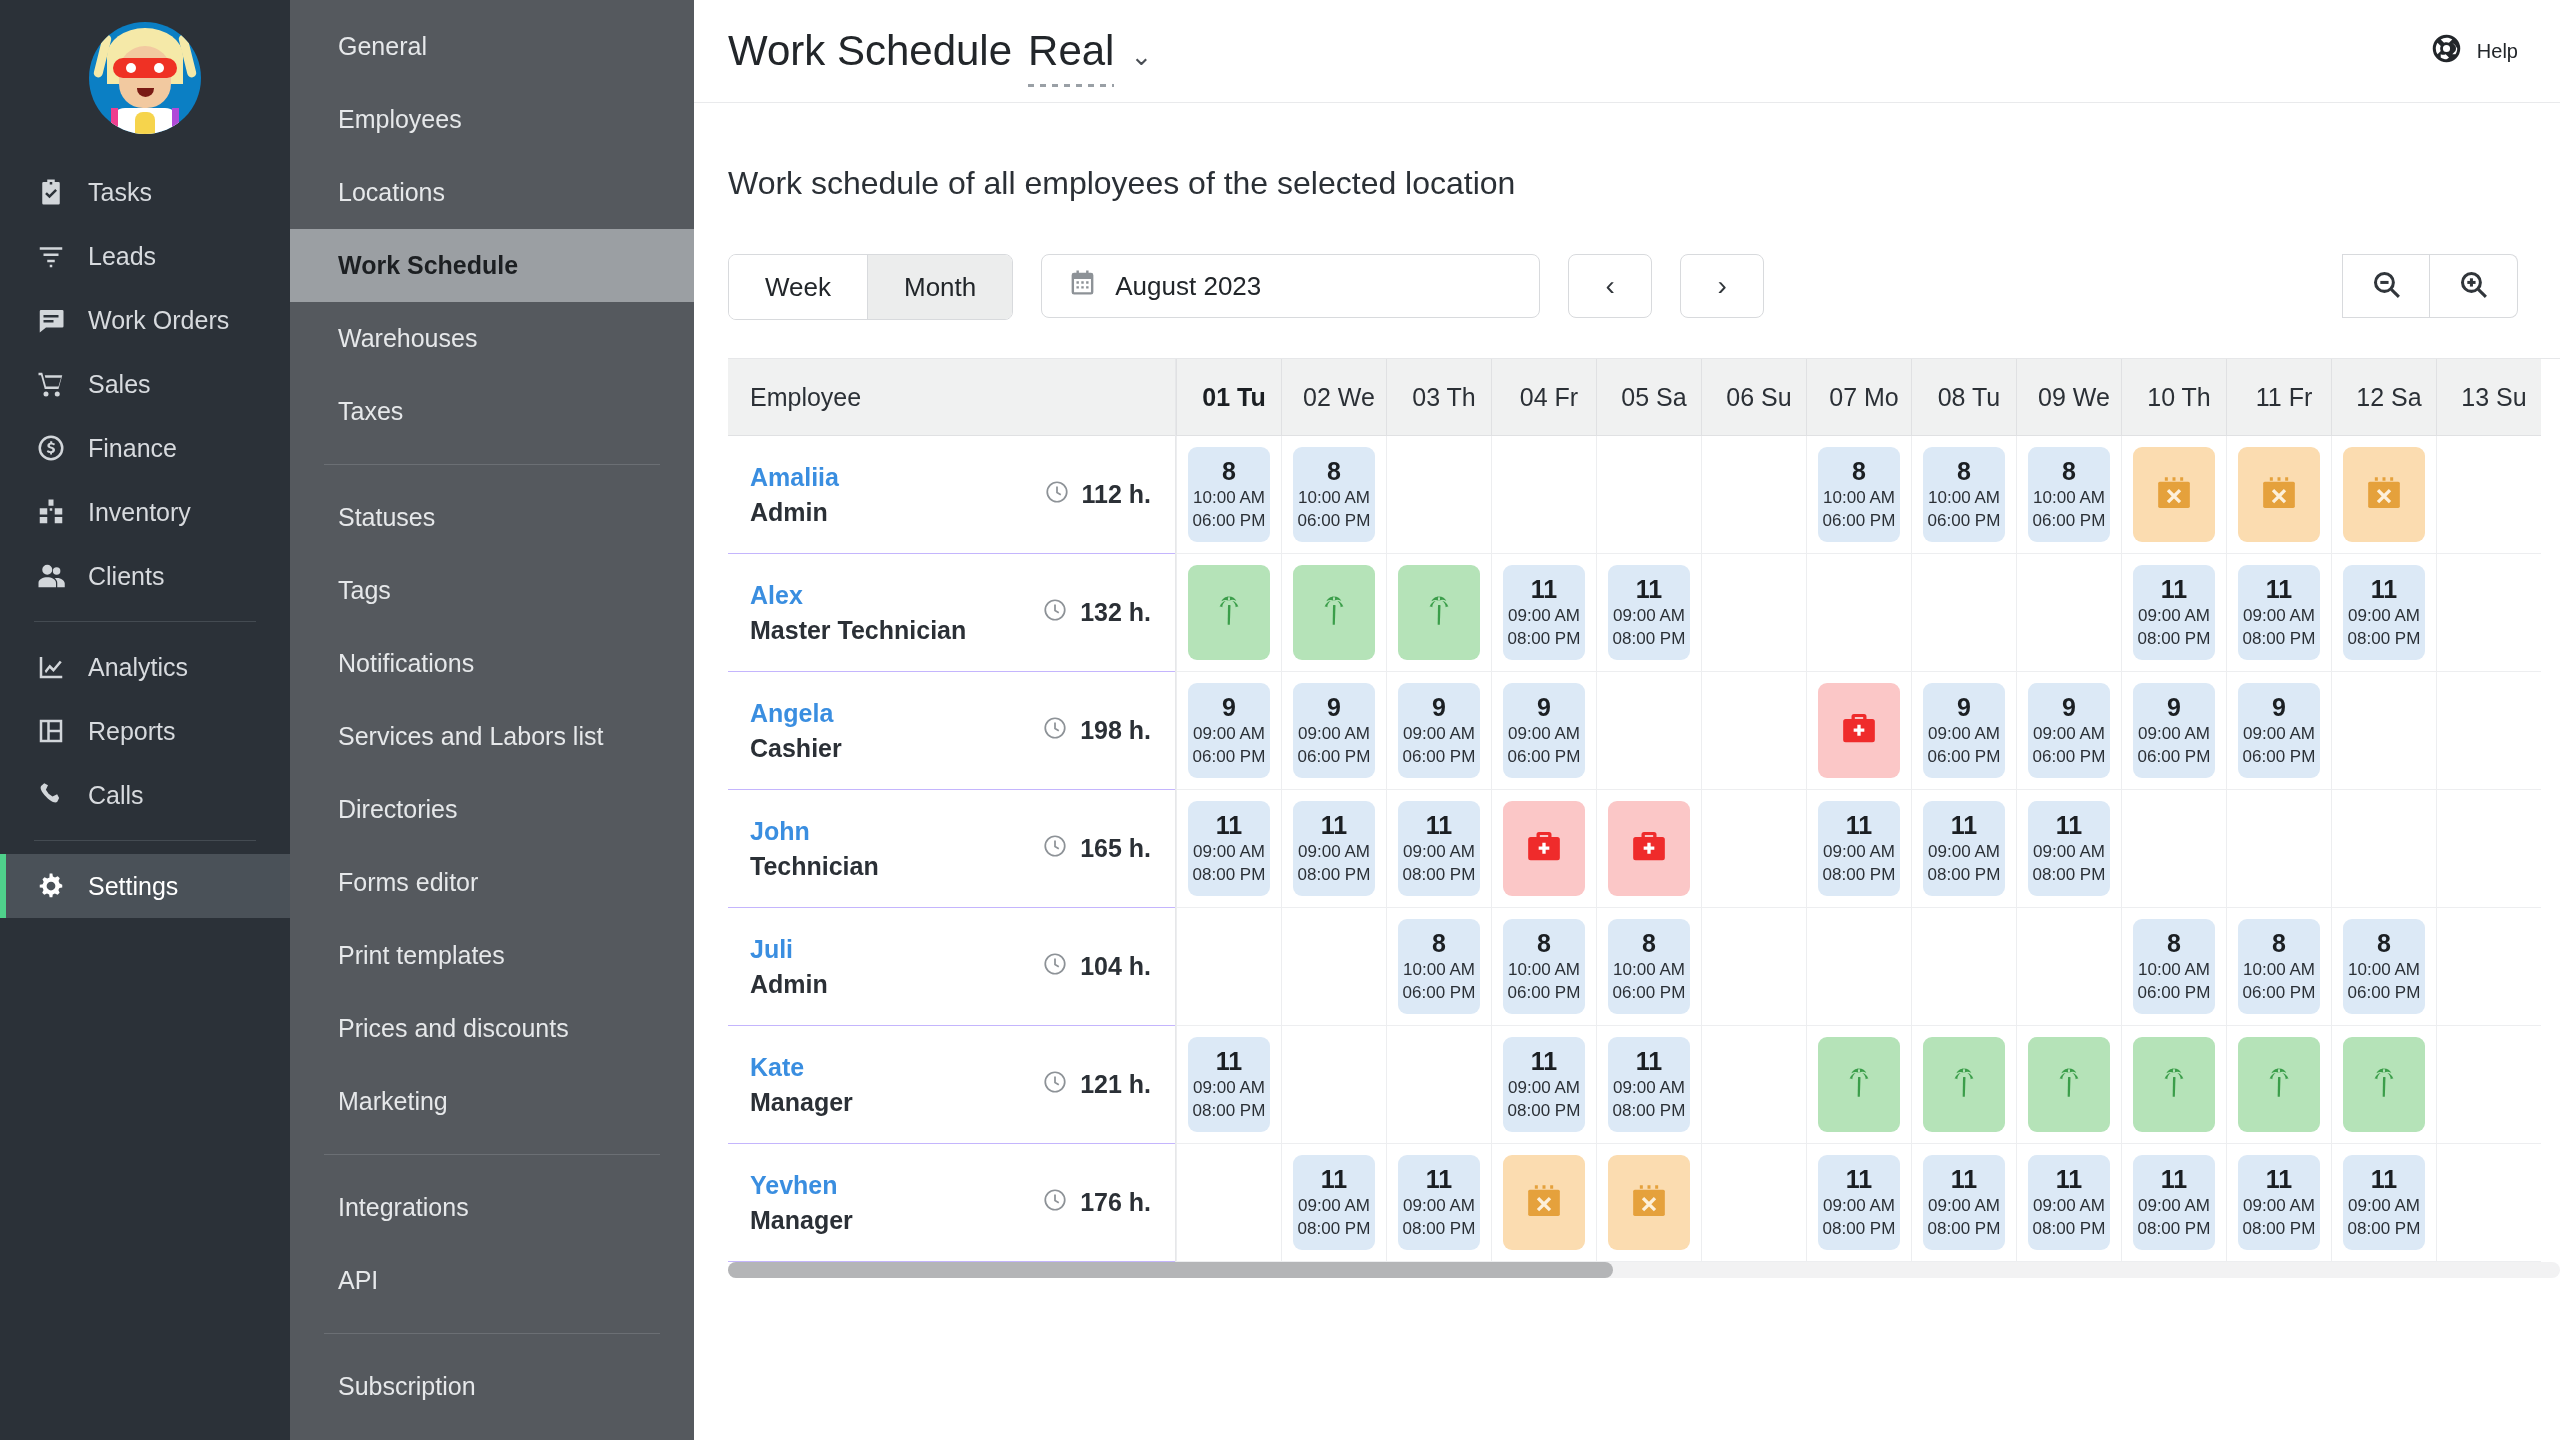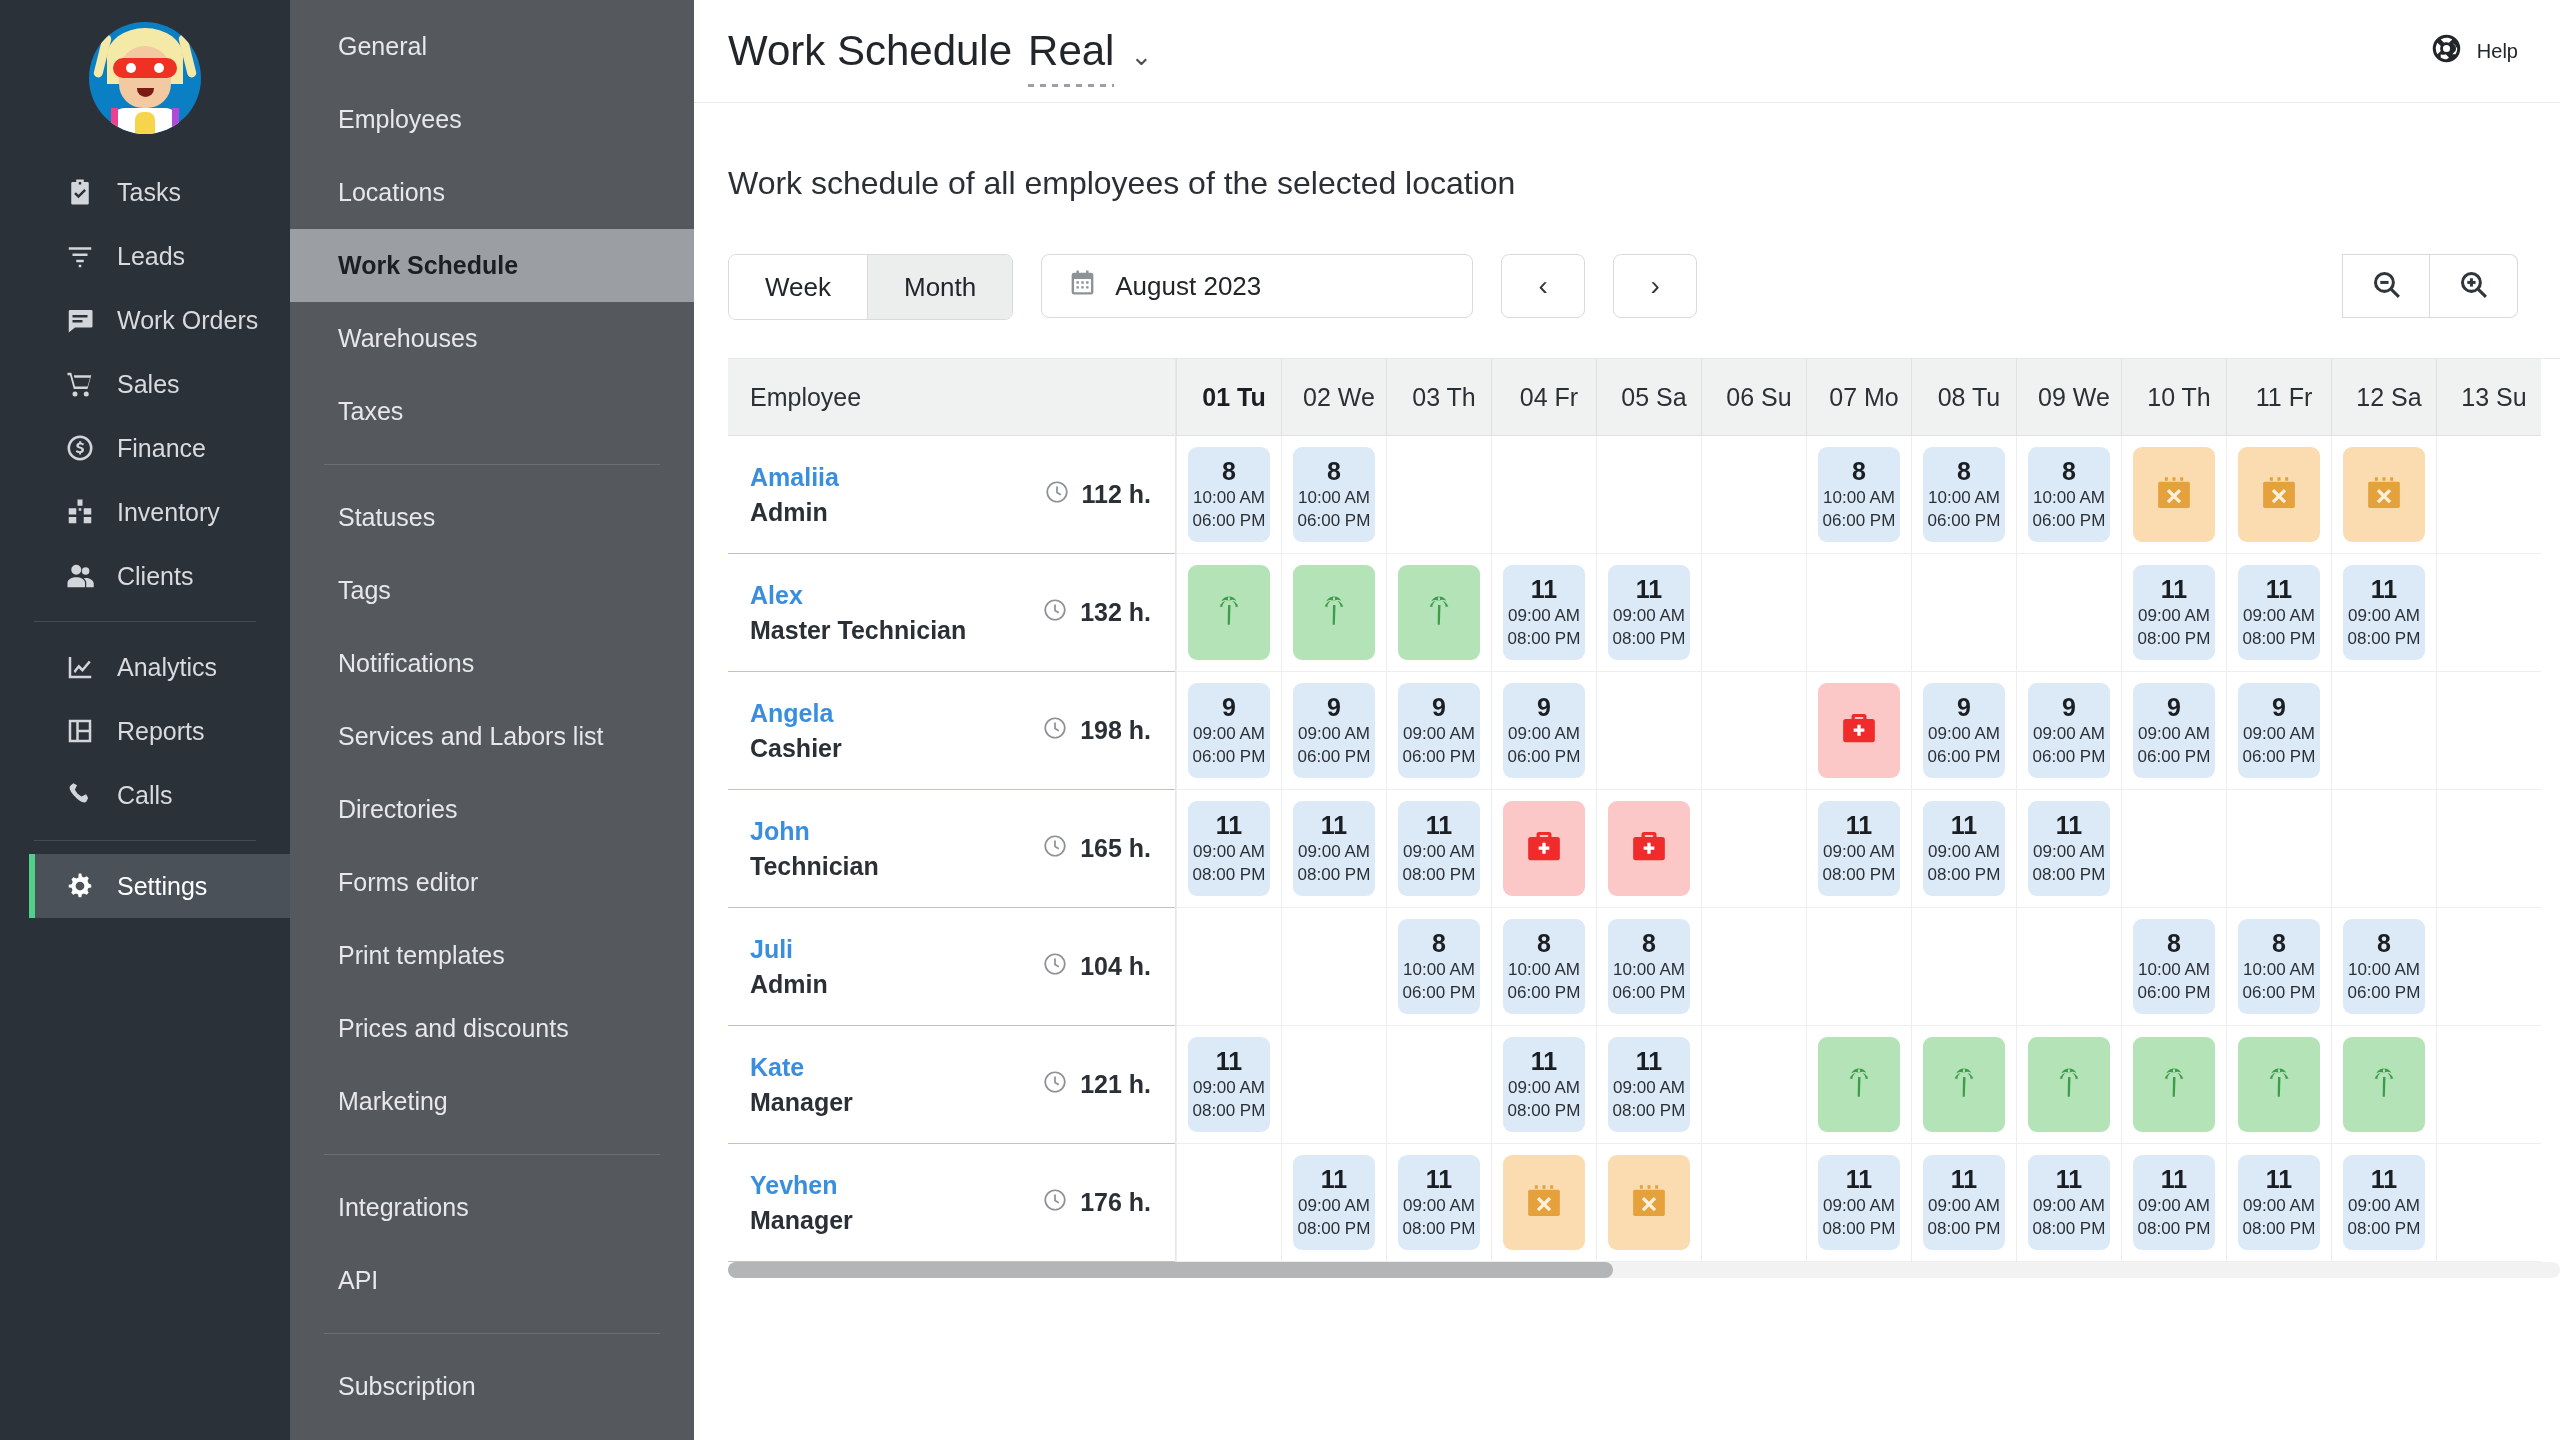--- a/index.html
+++ b/index.html
@@ -58,21 +58,21 @@
   }
   .logo .strapL, .logo .strapR {
     position: absolute; bottom: 0; width: 7px; height: 26px;
   }
   .logo .strapL { left: 22px; background: #ef3f8f; }
   .logo .strapR { right: 22px; background: #b04ad8; }
 
   .nav-item {
     display: flex; align-items: center; gap: 20px;
     height: 64px; padding: 0 0 0 34px; color: #d7dade;
-    font-size: 25px; cursor: pointer; position: relative; margin-left: 29px;
+    font-size: 25px; cursor: pointer; position: relative;
   }
   .nav-item .ico { width: 34px; height: 34px; flex: 0 0 34px; display: flex;
     align-items: center; justify-content: center; }
   .nav-item .ico svg { width: 30px; height: 30px; fill: #d2d6da; }
   .nav-item.active { background: #4a5158; color: #ffffff; }
   .nav-item.active::before {
     content: ""; position: absolute; left: 0; top: 0; bottom: 0;
     width: 6px; background: #4fd18b;
   }
   .nav-item.active .ico svg { fill: #ffffff; }
@@ -118,21 +118,21 @@
   .toolbar { display: flex; padding: 52px 42px 0 34px; gap: 0; }
   .seg { display: flex; border: 1px solid #d8dadd; border-radius: 8px; overflow: hidden;
     background: #fff; }
   .seg button {
     font-family: inherit; font-size: 26px; color: #22262a; background: #fff;
     border: none; padding: 0 36px; height: 64px; cursor: pointer;
   }
   .seg button.on { background: #eceded; }
   .seg button + button { border-left: 1px solid #d8dadd; }
   .datebox {
-    margin-left: 28px; height: 64px; width: 432px;
+    margin-left: 28px; height: 64px; width: 499px;
     border: 1px solid #d8dadd; border-radius: 8px; background: #fff;
     display: flex; align-items: center; gap: 18px; padding: 0 26px; cursor: pointer;
   }
   .datebox svg { width: 29px; height: 29px; fill: #8d9297; }
   .datebox span { font-size: 26px; color: #22262a; }
   .navbtn {
     margin-left: 28px; width: 84px; height: 64px;
     border: 1px solid #d8dadd; border-radius: 8px; background: #fff;
     display: flex; align-items: center; justify-content: center;
     font-size: 28px; color: #31363b; cursor: pointer;

